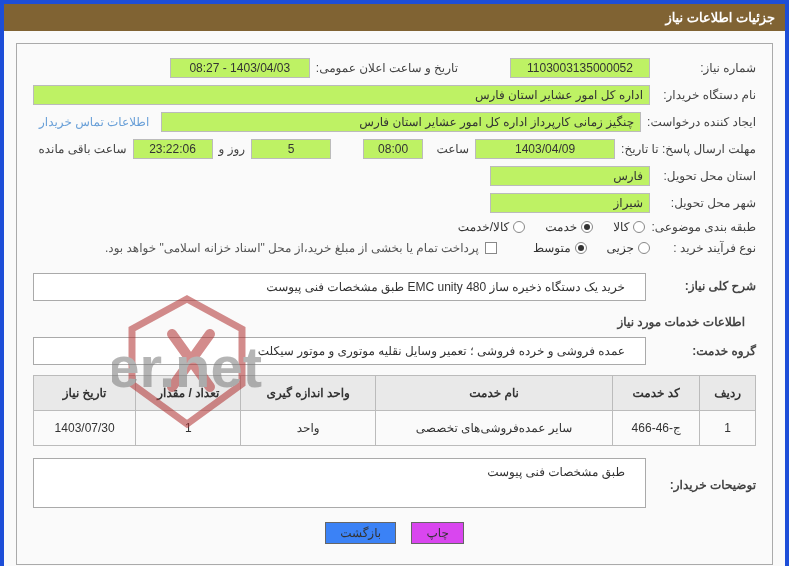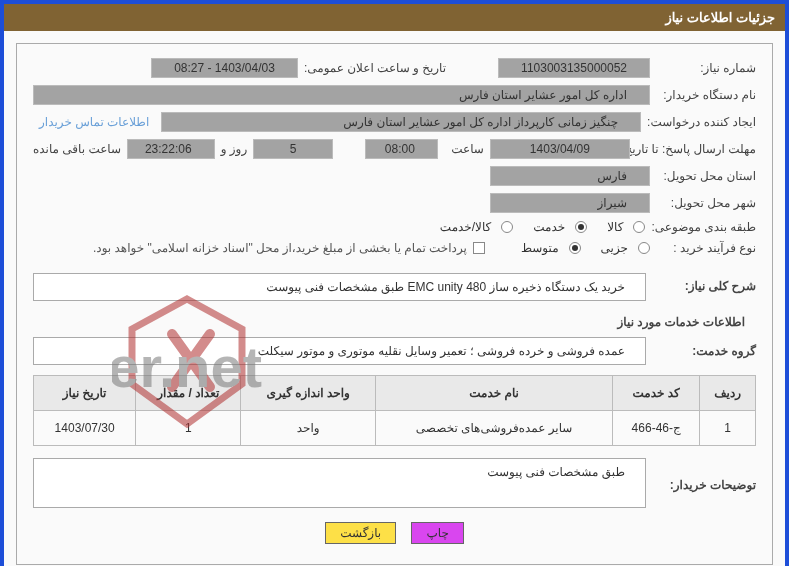--- a/index.html
+++ b/index.html
@@ -35,41 +35,41 @@
 }
 .lbl {
   color: #444;
   white-space: nowrap;
   min-width: 100px;
   text-align: right;
 }
 .lbl-sm { min-width: 40px; }
 .val {
   border: 1px solid #bbb;
-  background: #a3a3a3;
-  padding: 2px 22px;
+  background: #bef264;
+  padding: 2px 6px;
   min-height: 18px;
   display: inline-block;
 }
 .val-mid { min-width: 140px; text-align: center; }
 .val-wide { flex: 1; text-align: right; }
 .val-sm { min-width: 60px; text-align: center; }
 .contact-link {
   color: #6aa0d8;
   cursor: pointer;
   padding: 0 6px;
 }
 .radio-line {
   display: inline-flex;
   gap: 20px;
 }
 .radio-opt {
   display: flex;
   align-items: center;
-  gap: 10px;
+  gap: 4px;
 }
 .radio-circle {
   width: 12px; height: 12px;
   border: 1px solid #888;
   border-radius: 50%;
   display: inline-block;
   background: #fff;
   position: relative;
 }
 .radio-circle.on::after {
@@ -143,21 +143,21 @@
 }
 .btn {
   display: inline-block;
   padding: 3px 14px;
   margin: 0 6px;
   border: 1px solid #666;
   font-size: 12px;
   cursor: pointer;
 }
 .btn-print { background: #d946ef; }
-.btn-back  { background: #fde047; }
+.btn-back  { background: #3b82f6; }
 
 .watermark {
   position: absolute;
   top: 245px;
   right: 140px;
   pointer-events: none;
   opacity: 0.55;
 }
 .watermark svg { width: 520px; height: 150px; }
 </style>

